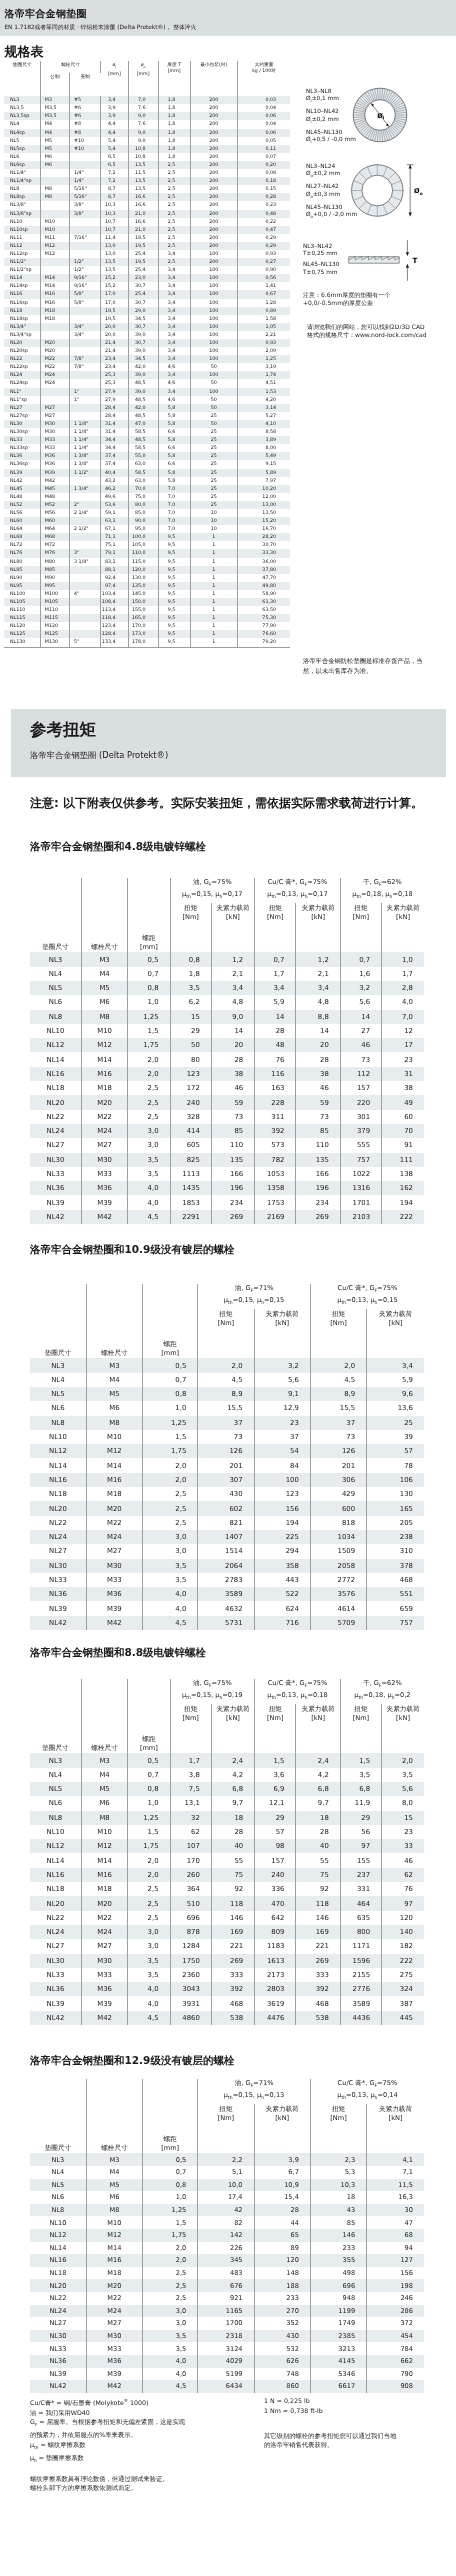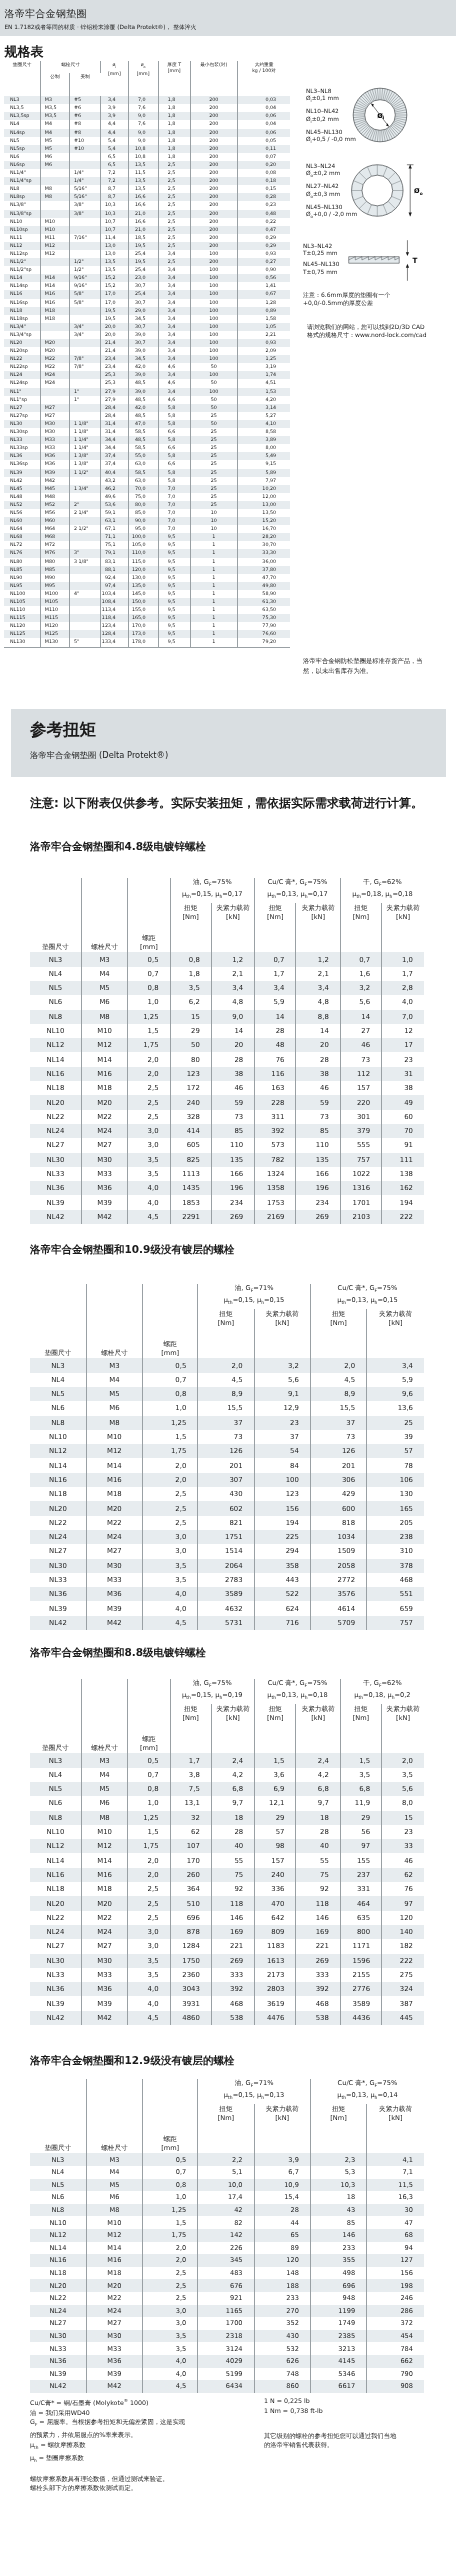--- a/index.html
+++ b/index.html
@@ -7,21 +7,21 @@
     position:relative;
     width:457px;height:2576px;
     background:#ffffff;
     font-family:"DejaVu Sans", sans-serif;
     color:#1b1b1b;
     overflow:hidden;
   }
   .abs{position:absolute;}
   
   .top-band{left:0;top:0;width:457px;height:36px;background:#d9dee1;}
-  .page-title{left:4.4px;top:6.6px;font-size:10px;font-weight:normal;letter-spacing:0.3px;}
+  .page-title{left:4.4px;top:6.6px;font-size:10px;font-weight:bold;letter-spacing:0.3px;}
   .page-subtitle{left:4.4px;top:23px;font-size:5.8px;}
   .spec-heading{left:4.4px;top:43px;font-size:13px;font-weight:bold;}
 
   
   .spec-table{left:4.4px;top:61px;width:286px;border-collapse:collapse;table-layout:fixed;}
   .spec-table th{font-weight:normal;font-size:4.7px;text-align:center;vertical-align:top;padding:1.1px 0 0 0;line-height:5.8px;}
   .spec-table th,.spec-table td{border-right:0.6px solid #99a0a4;}
   .spec-table th:last-child,.spec-table td:last-child{border-right:none;}
   .spec-table thead tr.r1 th{height:11px;}
   .spec-table thead tr.r2 th{height:22px;}
@@ -1152,21 +1152,21 @@
         <td>135</td>
         <td>757</td>
         <td>111</td>
       </tr>
       <tr>
         <td>NL33</td>
         <td>M33</td>
         <td>3,5</td>
         <td>1113</td>
         <td>166</td>
-        <td>1324</td>
+        <td>1053</td>
         <td>166</td>
         <td>1022</td>
         <td>138</td>
       </tr>
       <tr>
         <td>NL36</td>
         <td>M36</td>
         <td>4,0</td>
         <td>1435</td>
         <td>196</td>
@@ -1332,21 +1332,21 @@
         <td>2,5</td>
         <td>821</td>
         <td>194</td>
         <td>818</td>
         <td>205</td>
       </tr>
       <tr>
         <td>NL24</td>
         <td>M24</td>
         <td>3,0</td>
-        <td>1751</td>
+        <td>1407</td>
         <td>225</td>
         <td>1034</td>
         <td>238</td>
       </tr>
       <tr>
         <td>NL27</td>
         <td>M27</td>
         <td>3,0</td>
         <td>1514</td>
         <td>294</td>

